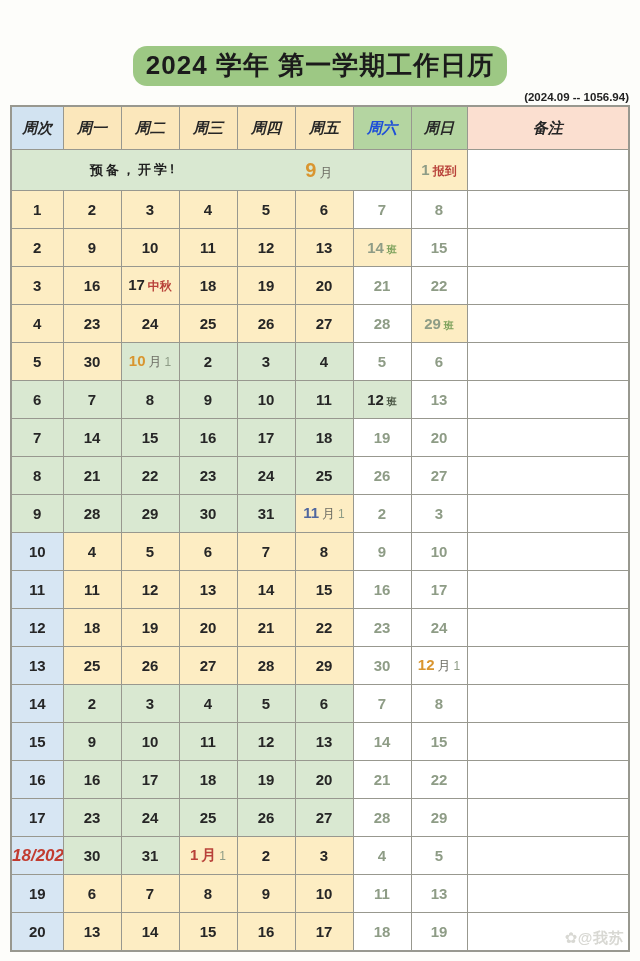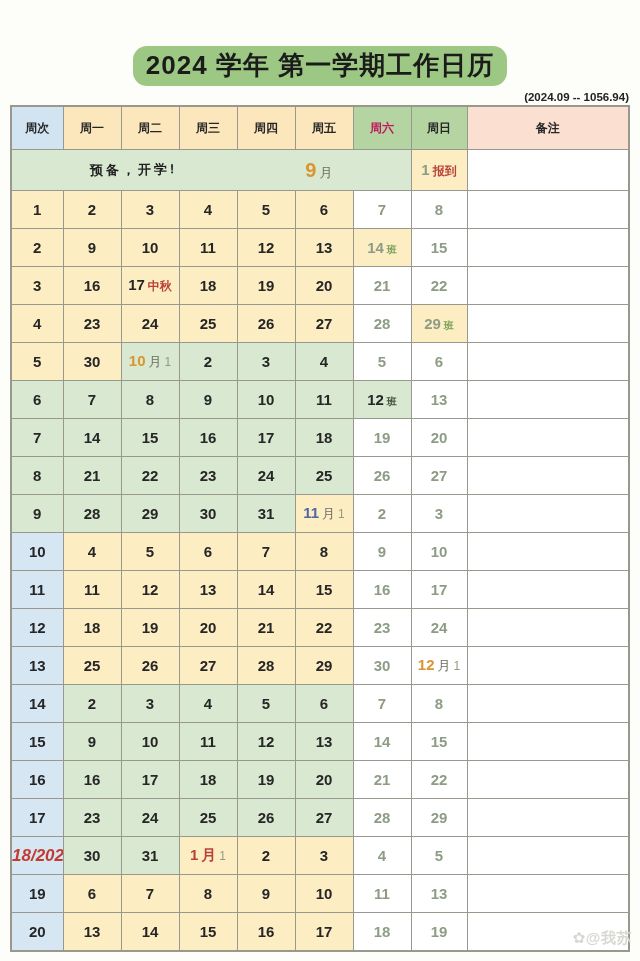--- a/index.html
+++ b/index.html
@@ -13,46 +13,46 @@
     display:inline-block;background:var(--title-bg);color:#1b1b1b;
     font-size:26px;font-weight:800;letter-spacing:1px;padding:5px 13px;line-height:1.15;border-radius:14px;
   }
   .subtitle{width:618px;margin:5px auto 2px;text-align:right;font-size:11.5px;color:#222;font-weight:600;}
   table{border-collapse:collapse;margin:0 auto;table-layout:fixed;width:618px;border:2px solid var(--grid);}
   col.c-week{width:52px;} col.c-day{width:58px;} col.c-sun{width:56px;} col.c-remark{width:162px;}
   th,td{
     border:1px solid var(--grid);text-align:center;vertical-align:middle;padding:0;
     font-size:15px;font-weight:700;color:#262626;white-space:nowrap;overflow:hidden;
   }
-  tr.hdr{height:44px;} th{font-size:12px;}
+  tr.hdr{height:44px;} th{font-size:15px;font-style:italic;}
   tr.month{height:41px;margin-top:48px;}
   tbody tr{height:38px;}
   .bg-cream{background:var(--cell-cream);} .bg-green{background:var(--cell-green);}
   .bg-blue{background:var(--cell-blue);}   .bg-white{background:#ffffff;}
   .bg-hcream{background:var(--header-cream);} .bg-hgreen{background:var(--header-green);}
   .bg-hblue{background:var(--header-blue);}   .bg-hpeach{background:var(--header-peach);}
-  th.sat{color:#be185d;}
+  th.sat{color:#1d4ed8;}
   .month-merged{padding:0 14px;}
   .month-inner{display:flex;align-items:center;justify-content:space-around;}
   .hand{font-size:13px;font-weight:700;letter-spacing:3px;color:#1f1f1f;transform:rotate(-1deg);}
   .month-label .s-orange-b{font-size:20px;}
   span.part + span.part{margin-left:3px;}
   .s-num{color:#262626;}
   .s-wknd{color:var(--weekend-text);}
   .s-sm-red{color:var(--red);font-size:12px;}
   .s-sm-green{color:var(--green-label);font-size:10px;}
   .s-sm-dark{color:#44503e;font-size:10px;}
   .s-orange-b{color:var(--orange);}
   .s-blue-b{color:var(--blue);}
   .s-red-b{color:var(--red);}
   .s-unit{color:#6d6d64;font-weight:500;font-size:13px;}
   .s-tail{color:var(--weekend-text);font-weight:500;font-size:12px;}
   .s-hand-red{color:#c23b30;font-size:17px;font-style:italic;letter-spacing:0;}
   .watermark{
-    position:absolute;right:8px;bottom:13px;color:#d8d8d3;
+    position:absolute;right:16px;bottom:13px;color:#d8d8d3;
     font-size:15px;font-weight:700;letter-spacing:.5px;
   }
 </style>
 </head>
 <body>
 
 <div class="title-wrap">
   <span class="title">2024 学年 第一学期工作日历</span>
 </div>
 <div class="subtitle">(2024.09 -- 1056.94)</div>

